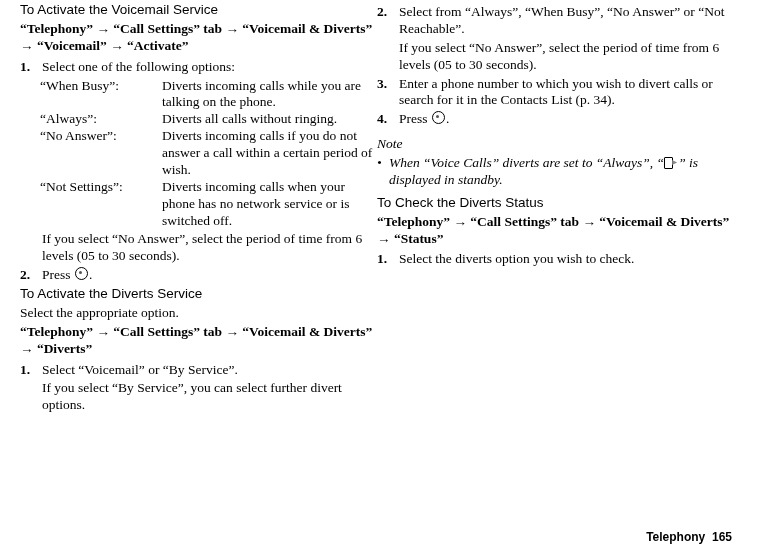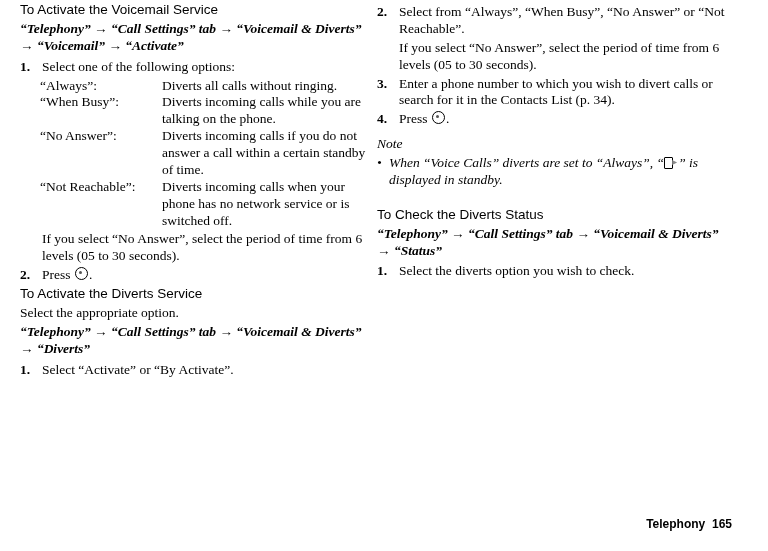--- a/index.html
+++ b/index.html
@@ -22,21 +22,20 @@
     flex: 1;
     min-width: 0;
   }
   .section-title {
     font-family: Arial, Helvetica, sans-serif;
     font-size: 13.5px;
     font-weight: 400;
     margin: 0 0 2px 0;
   }
   .path {
-    font-style: italic;
     font-weight: bold;
     margin: 0 0 4px 0;
   }
   .numitem {
     display: flex;
     margin: 2px 0 2px 0;
   }
   .numitem .num {
     font-weight: bold;
     width: 22px;
@@ -75,21 +74,21 @@
   }
   .bullet .dot {
     width: 12px;
     flex-shrink: 0;
   }
   .bullet .btext {
     flex: 1;
   }
   .footer {
     position: absolute;
-    bottom: 19px;
+    bottom: 6px;
     right: 36px;
     font-family: Arial, Helvetica, sans-serif;
     font-size: 12px;
   }
   .footer .label {
     font-weight: bold;
   }
   .circle-btn {
     display: inline-block;
     width: 11px;
@@ -142,54 +141,55 @@
     <p class="section-title">To Activate the Voicemail Service</p>
     <p class="path">“Telephony” → “Call Settings” tab → “Voicemail &amp; Diverts” → “Voicemail” → “Activate”</p>
 
     <div class="numitem">
       <div class="num">1.</div>
       <div class="body">Select one of the following options:</div>
     </div>
 
     <div class="options-table">
       <div class="options-row">
+        <div class="key">“When Busy”:</div>
+        <div class="val">Diverts incoming calls while you are talking on the phone.</div>
+      </div>
+      <div class="options-row">
         <div class="key">“Always”:</div>
         <div class="val">Diverts all calls without ringing.</div>
       </div>
       <div class="options-row">
-        <div class="key">“When Busy”:</div>
-        <div class="val">Diverts incoming calls while you are talking on the phone.</div>
-      </div>
-      <div class="options-row">
         <div class="key">“No Answer”:</div>
-        <div class="val">Diverts incoming calls if you do not answer a call within a certain standby of time.</div>
-      </div>
-      <div class="options-row">
-        <div class="key">“Not Reachable”:</div>
+        <div class="val">Diverts incoming calls if you do not answer a call within a certain period of wish.</div>
+      </div>
+      <div class="options-row">
+        <div class="key">“Not Settings”:</div>
         <div class="val">Diverts incoming calls when your phone has no network service or is switched off.</div>
       </div>
     </div>
 
     <p class="indent">If you select “No Answer”, select the period of time from 6 levels (05 to 30 seconds).</p>
 
     <div class="numitem">
       <div class="num">2.</div>
       <div class="body">
         <span>Press </span><span class="circle-btn"></span><span>.</span>
       </div>
     </div>
 
     <p class="section-title" style="margin-top:0">To Activate the Diverts Service</p>
     <p>Select the appropriate option.</p>
     <p class="path">“Telephony” → “Call Settings” tab → “Voicemail &amp; Diverts” → “Diverts”</p>
 
     <div class="numitem">
       <div class="num">1.</div>
-      <div class="body">Select “Activate” or “By Activate”.</div>
-    </div>
+      <div class="body">Select “Voicemail” or “By Service”.</div>
+    </div>
+    <p class="indent">If you select “By Service”, you can select further divert options.</p>
 
   </div>
 
   <div class="col">
 
     <div class="numitem">
       <div class="num">2.</div>
       <div class="body">Select from “Always”, “When Busy”, “No Answer” or “Not Reachable”.</div>
     </div>
     <p class="indent">If you select “No Answer”, select the period of time from 6 levels (05 to 30 seconds).</p>
@@ -207,21 +207,21 @@
     </div>
 
     <p class="note-hdr">Note</p>
     <div class="bullet">
       <div class="dot">•</div>
       <div class="btext">
         <span>When “Voice Calls” diverts are set to “Always”, “</span><span class="stby-icon"></span><span>” is displayed in standby.</span>
       </div>
     </div>
 
-    <p class="section-title" style="margin-top:18px">To Check the Diverts Status</p>
+    <p class="section-title" style="margin-top:6px">To Check the Diverts Status</p>
     <p class="path">“Telephony” → “Call Settings” tab → “Voicemail &amp; Diverts” → “Status”</p>
 
     <div class="numitem">
       <div class="num">1.</div>
       <div class="body">Select the diverts option you wish to check.</div>
     </div>
 
   </div>
 </div>
 

